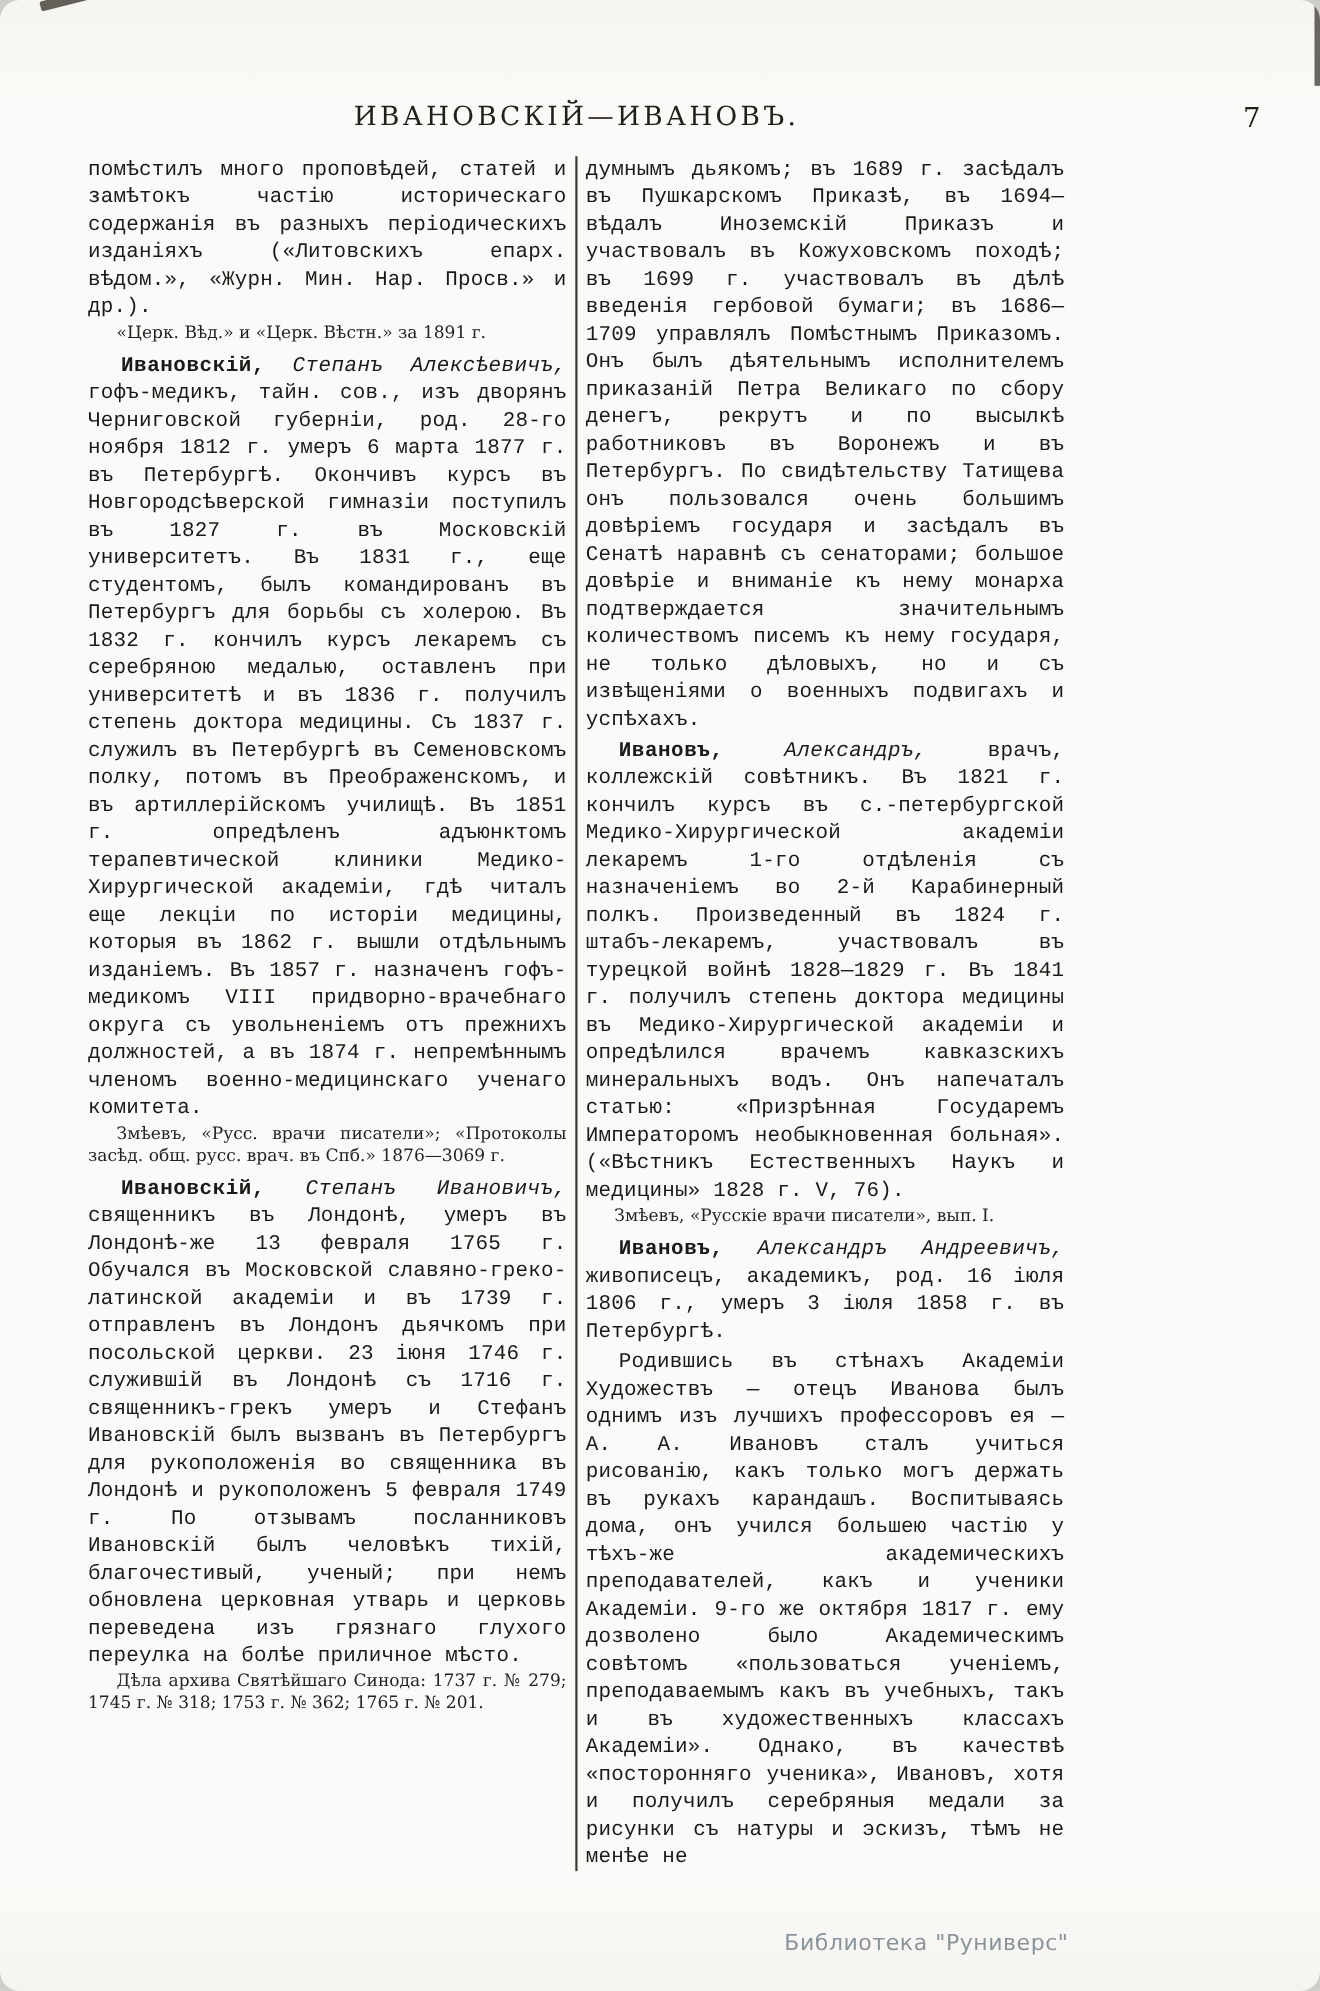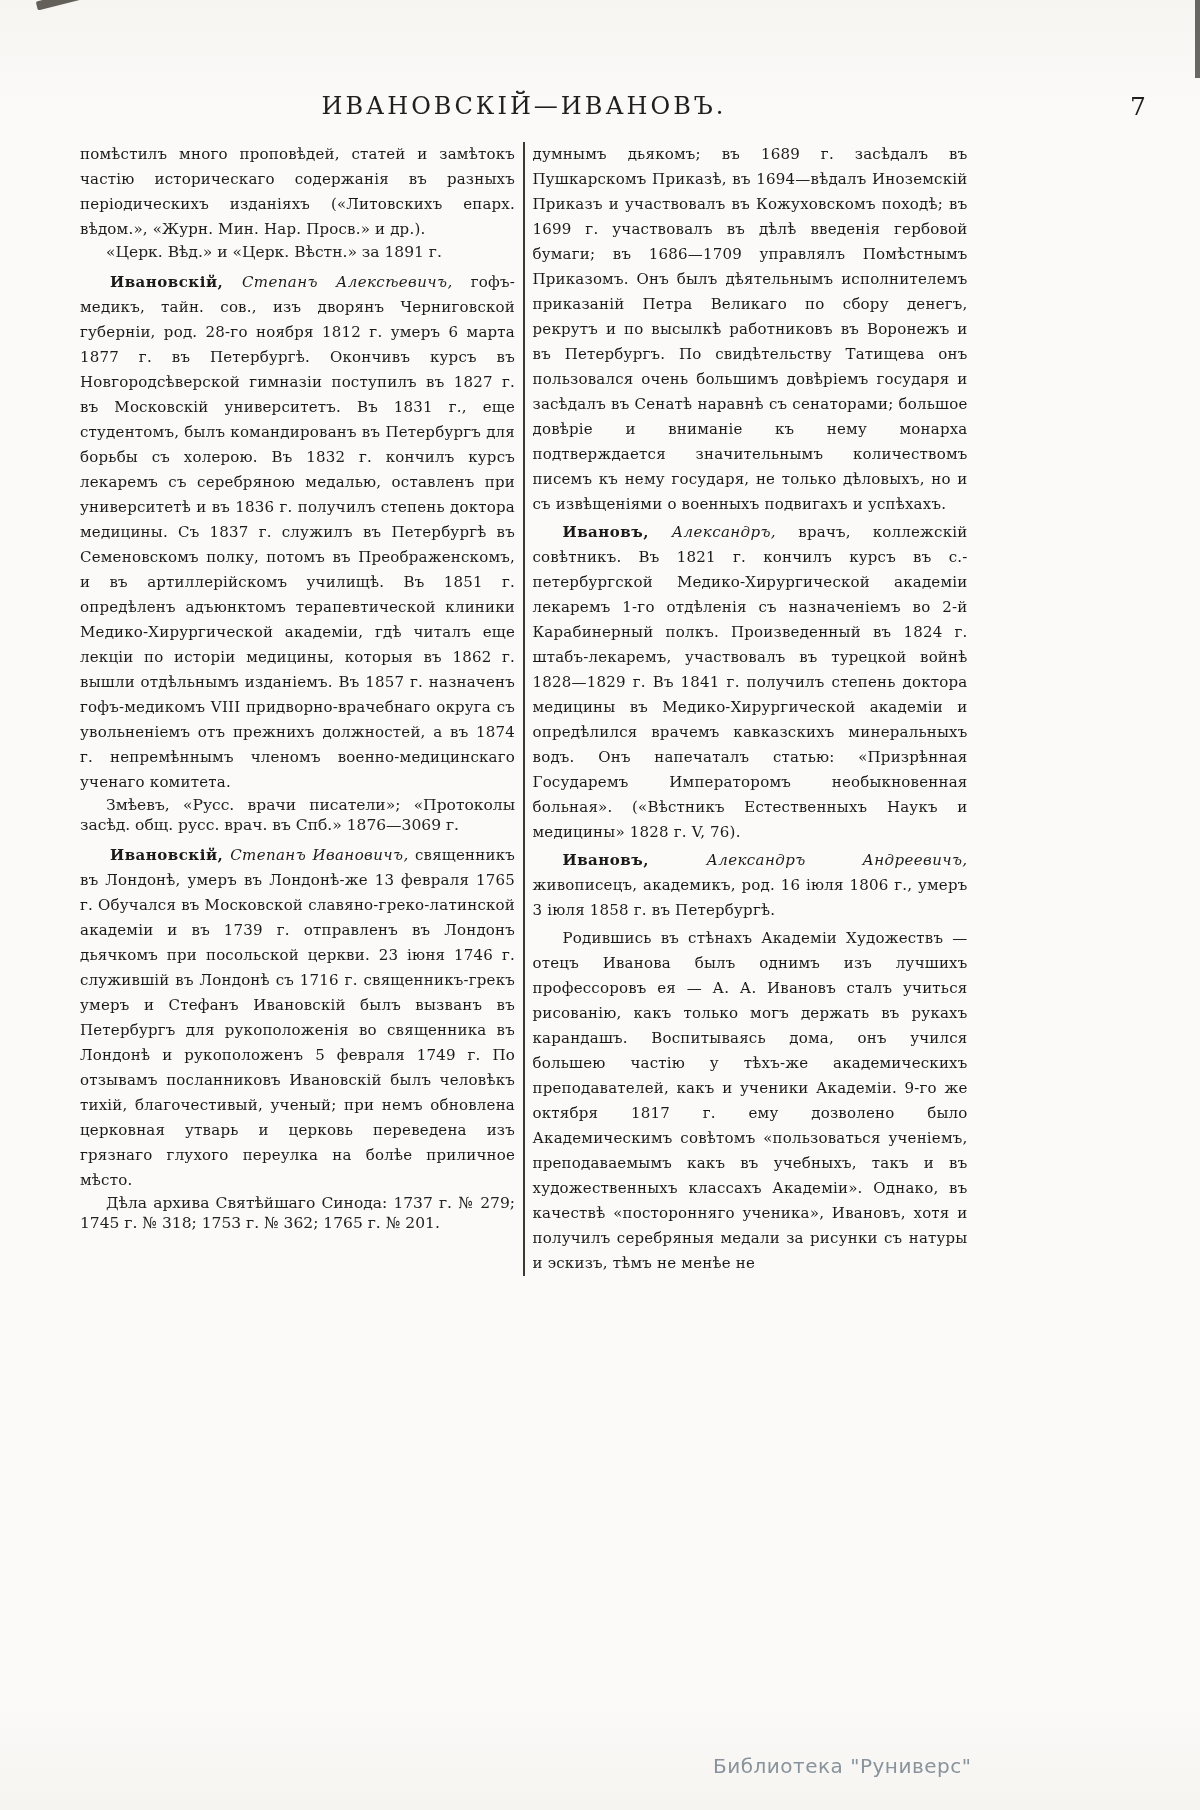--- a/index.html
+++ b/index.html
@@ -5,20 +5,21 @@
   html, body { margin: 0; padding: 0; background: #cfcdc8; }
 
   .page {
     position: relative;
     width: 1200px;
     height: 1810px;
     overflow: hidden;
     background: linear-gradient(180deg, #f6f5f2 0%, #fbfaf8 6%, #fbfaf8 94%, #f5f4f1 100%);
     font-family: "DejaVu Serif", "Liberation Serif", serif;
     color: #1c1a18;
+    border-radius: 18px;
   }
 
   
   .artifact-top-left {
     position: absolute; top: -5px; left: 36px;
     width: 54px; height: 9px;
     background: #49453e;
     transform: rotate(-14deg);
     border-radius: 2px;
     opacity: .85;
@@ -52,26 +53,27 @@
   .col { width: 435px; }
   .col-divider {
     width: 1.5px;
     background: #3c3933;
     margin: 0 8px;
     align-self: stretch;
   }
 
   .col p { margin: 0; }
   .col p.body {
-    font-size: 15px;
+    font-size: 19px;
     line-height: 25px;
     text-align: justify;
     text-indent: 30px;
     letter-spacing: 0.2px;
     margin-top: 3px;
+    font-family: Liberation Mono, monospace;
   }
   .col p.body.noindent { text-indent: 0; margin-top: 0; }
   .col p.small {
     font-size: 15.5px;
     line-height: 20px;
     text-align: justify;
     text-indent: 26px;
     margin: 0 0 8px;
     color: #242220;
   }
@@ -103,20 +105,21 @@
         <p class="small"><span>«Церк. Вѣд.» и «Церк. Вѣстн.» за 1891 г.</span></p>
         <p class="body"><span class="headword">Ивановскій, </span><span class="pname">Степанъ Алексѣевичъ, </span><span>гофъ-медикъ, тайн. сов., изъ дворянъ Черниговской губерніи, род. 28-го ноября 1812 г. умеръ 6 марта 1877 г. въ Петербургѣ. Окончивъ курсъ въ Новгородсѣверской гимназіи поступилъ въ 1827 г. въ Московскій университетъ. Въ 1831 г., еще студентомъ, былъ командированъ въ Петербургъ для борьбы съ холерою. Въ 1832 г. кончилъ курсъ лекаремъ съ серебряною медалью, оставленъ при университетѣ и въ 1836 г. получилъ степень доктора медицины. Съ 1837 г. служилъ въ Петербургѣ въ Семеновскомъ полку, потомъ въ Преображенскомъ, и въ артиллерійскомъ училищѣ. Въ 1851 г. опредѣленъ адъюнктомъ терапевтической клиники Медико-Хирургической академіи, гдѣ читалъ еще лекціи по исторіи медицины, которыя въ 1862 г. вышли отдѣльнымъ изданіемъ. Въ 1857 г. назначенъ гофъ-медикомъ VIII придворно-врачебнаго округа съ увольненіемъ отъ прежнихъ должностей, а въ 1874 г. непремѣннымъ членомъ военно-медицинскаго ученаго комитета.</span></p>
         <p class="small"><span>Змѣевъ, «Русс. врачи писатели»; «Протоколы засѣд. общ. русс. врач. въ Спб.» 1876—3069 г.</span></p>
         <p class="body"><span class="headword">Ивановскій, </span><span class="pname">Степанъ Ивановичъ, </span><span>священникъ въ Лондонѣ, умеръ въ Лондонѣ-же 13 февраля 1765 г. Обучался въ Московской славяно-греко-латинской академіи и въ 1739 г. отправленъ въ Лондонъ дьячкомъ при посольской церкви. 23 іюня 1746 г. служившій въ Лондонѣ съ 1716 г. священникъ-грекъ умеръ и Стефанъ Ивановскій былъ вызванъ въ Петербургъ для рукоположенія во священника въ Лондонѣ и рукоположенъ 5 февраля 1749 г. По отзывамъ посланниковъ Ивановскій былъ человѣкъ тихій, благочестивый, ученый; при немъ обновлена церковная утварь и церковь переведена изъ грязнаго глухого переулка на болѣе приличное мѣсто.</span></p>
         <p class="small"><span>Дѣла архива Святѣйшаго Синода: 1737 г. № 279; 1745 г. № 318; 1753 г. № 362; 1765 г. № 201.</span></p>
       </div>
     <div class="col-divider"></div>
     <div class="col">
         <p class="body noindent"><span>думнымъ дьякомъ; въ 1689 г. засѣдалъ въ Пушкарскомъ Приказѣ, въ 1694—вѣдалъ Иноземскій Приказъ и участвовалъ въ Кожуховскомъ походѣ; въ 1699 г. участвовалъ въ дѣлѣ введенія гербовой бумаги; въ 1686—1709 управлялъ Помѣстнымъ Приказомъ. Онъ былъ дѣятельнымъ исполнителемъ приказаній Петра Великаго по сбору денегъ, рекрутъ и по высылкѣ работниковъ въ Воронежъ и въ Петербургъ. По свидѣтельству Татищева онъ пользовался очень большимъ довѣріемъ государя и засѣдалъ въ Сенатѣ наравнѣ съ сенаторами; большое довѣріе и вниманіе къ нему монарха подтверждается значительнымъ количествомъ писемъ къ нему государя, не только дѣловыхъ, но и съ извѣщеніями о военныхъ подвигахъ и успѣхахъ.</span></p>
         <p class="body"><span class="headword">Ивановъ, </span><span class="pname">Александръ, </span><span>врачъ, коллежскій совѣтникъ. Въ 1821 г. кончилъ курсъ въ с.-петербургской Медико-Хирургической академіи лекаремъ 1-го отдѣленія съ назначеніемъ во 2-й Карабинерный полкъ. Произведенный въ 1824 г. штабъ-лекаремъ, участвовалъ въ турецкой войнѣ 1828—1829 г. Въ 1841 г. получилъ степень доктора медицины въ Медико-Хирургической академіи и опредѣлился врачемъ кавказскихъ минеральныхъ водъ. Онъ напечаталъ статью: «Призрѣнная Государемъ Императоромъ необыкновенная больная». («Вѣстникъ Естественныхъ Наукъ и медицины» 1828 г. V, 76).</span></p>
+        <p class="small"><span>Змѣевъ, «Русскіе врачи писатели», вып. I.</span></p>
         <p class="body"><span class="headword">Ивановъ, </span><span class="pname">Александръ Андреевичъ, </span><span>живописецъ, академикъ, род. 16 іюля 1806 г., умеръ 3 іюля 1858 г. въ Петербургѣ.</span></p>
         <p class="body"><span>Родившись въ стѣнахъ Академіи Художествъ — отецъ Иванова былъ однимъ изъ лучшихъ профессоровъ ея — А. А. Ивановъ сталъ учиться рисованію, какъ только могъ держать въ рукахъ карандашъ. Воспитываясь дома, онъ учился большею частію у тѣхъ-же академическихъ преподавателей, какъ и ученики Академіи. 9-го же октября 1817 г. ему дозволено было Академическимъ совѣтомъ «пользоваться ученіемъ, преподаваемымъ какъ въ учебныхъ, такъ и въ художественныхъ классахъ Академіи». Однако, въ качествѣ «посторонняго ученика», Ивановъ, хотя и получилъ серебряныя медали за рисунки съ натуры и эскизъ, тѣмъ не менѣе не</span></p>
       </div>
   </div>
 
   <div class="watermark">Библиотека "Руниверс"</div>
 
 </div>
 
 </body></html>

